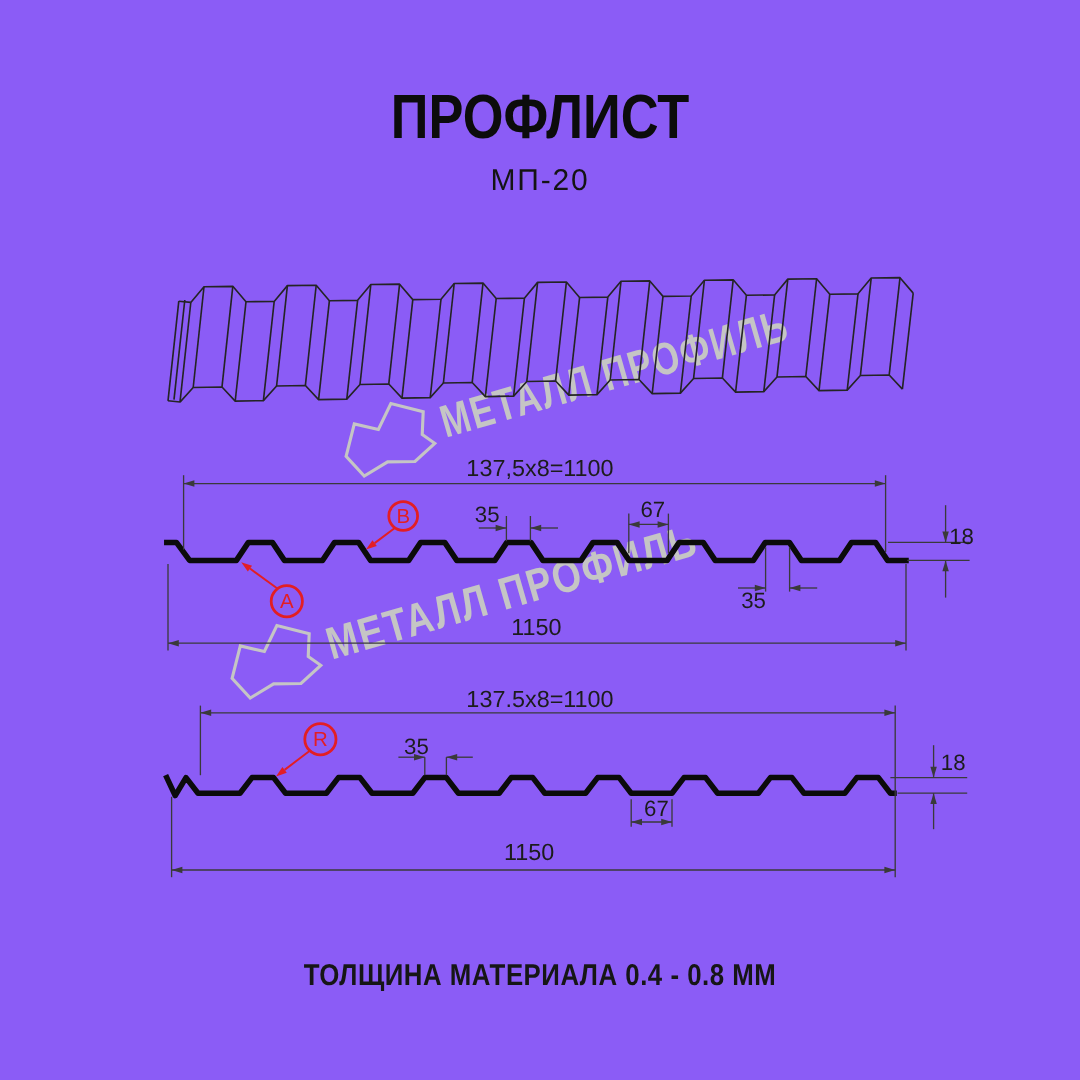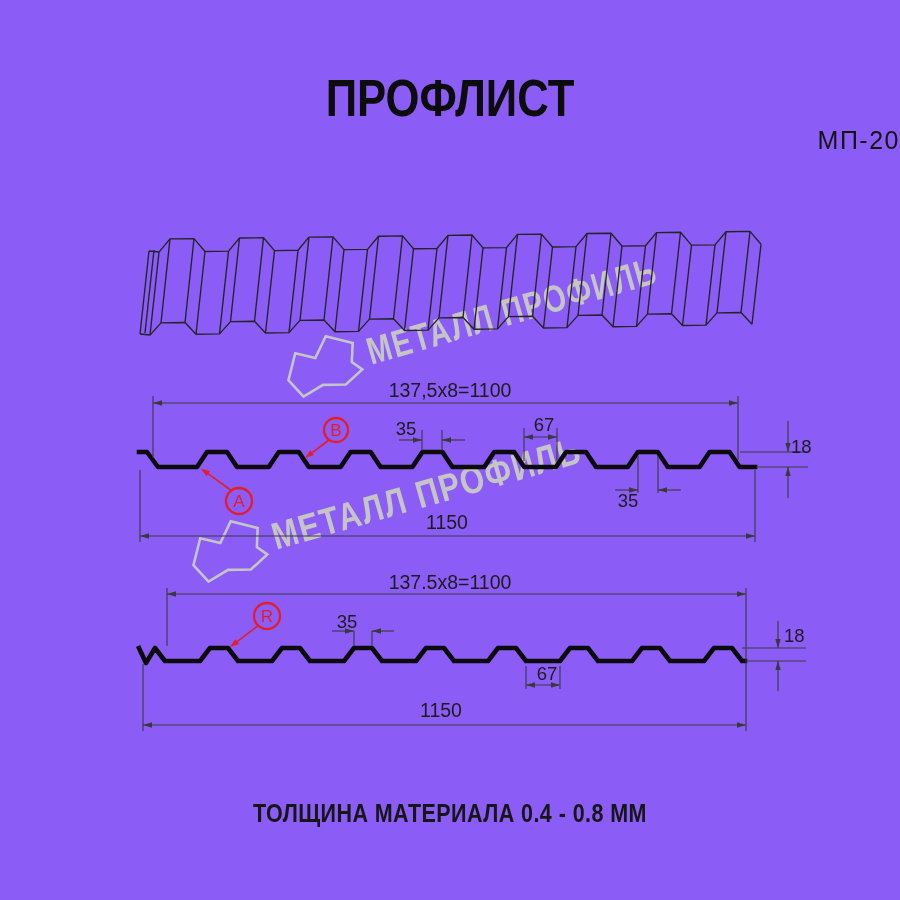--- a/index.html
+++ b/index.html
@@ -1,21 +1,21 @@
 <!DOCTYPE html>
 <html style="--red: #e31e24; --wm: #c5c5c5;"><head>
 <meta charset="utf-8">
 <style>
   html,body{margin:0;padding:0;background:#fff;}
   .page{position:relative;width:900px;height:900px;background:#8b5cf6;overflow:hidden;
         font-family:"Liberation Sans", sans-serif;}
   .title{position:absolute;top:72px;left:0;width:100%;text-align:center;
          font-size:52px;font-weight:700;color:#0c0c0c;letter-spacing:0px;
          transform:scaleX(.84);transform-origin:center;line-height:1;}
-  .subtitle{position:absolute;top:128px;left:0;width:100%;text-align:right;
+  .subtitle{position:absolute;top:138px;left:0;width:100%;text-align:center;
          font-size:25px;font-weight:500;color:#141414;letter-spacing:1.5px;line-height:1;}
   .footer{position:absolute;top:801px;left:0;width:100%;text-align:center;
          font-size:25px;font-weight:700;color:#161616;letter-spacing:.5px;
          transform:scaleX(.86);transform-origin:center;line-height:1;}
   svg{position:absolute;left:0;top:0;}
   .thin{stroke:#3a3a3a;stroke-width:1.1;fill:none;}
   .thick{stroke:#0b0b0b;stroke-width:4.6;fill:none;stroke-linejoin:round;stroke-linecap:square;}
   .t3d{stroke:#242424;stroke-width:1.35;fill:none;stroke-linejoin:round;}
   .ah{fill:#3a3a3a;stroke:none;}
   .dim{font-family:"Liberation Sans",sans-serif;font-size:18.5px;fill:#1c1c1c;text-anchor:middle;}

